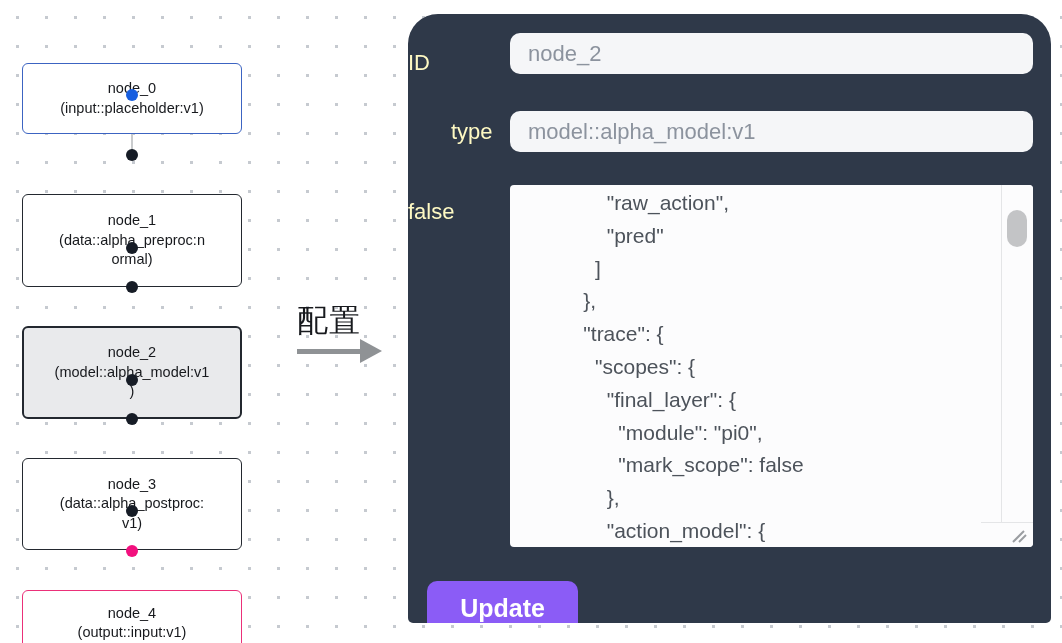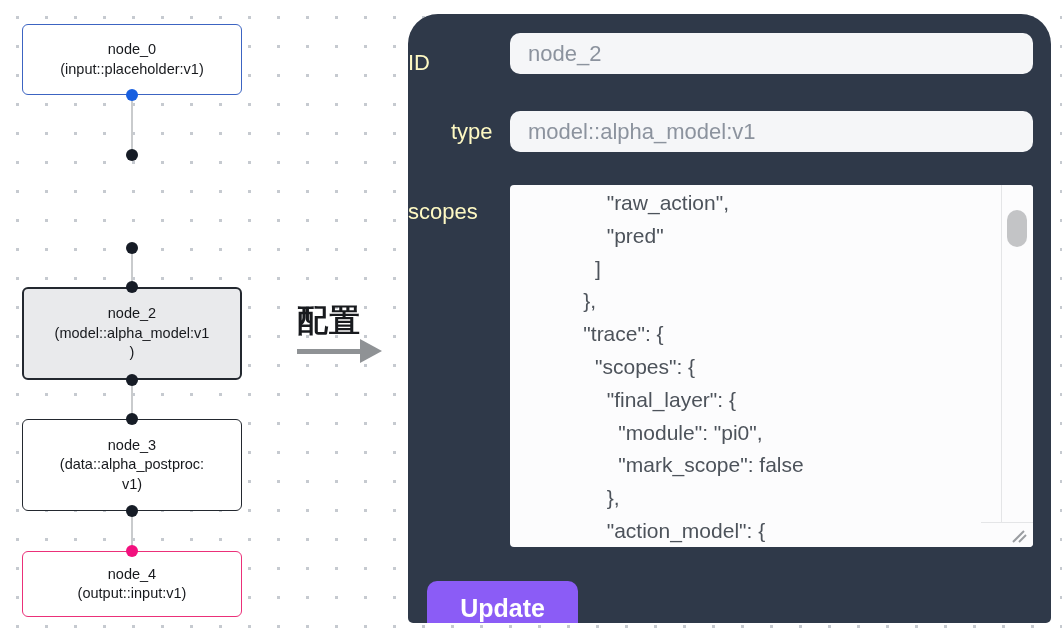--- a/index.html
+++ b/index.html
@@ -11,21 +11,21 @@
     background-image:radial-gradient(circle, #c6cad0 1.5px, transparent 1.6px);
     background-size:29px 29px; background-position:3px 3px;
   }
 
   
   .node {
     position:absolute; left:22px; width:220px;
     background:#ffffff; border:1.5px solid #23282f; border-radius:6px;
     display:flex; align-items:center; justify-content:center;
     text-align:center; font-size:14.5px; line-height:19.5px; color:#17191d;
-    white-space:pre-line; padding:0 8px; z-index:2;
+    white-space:pre-line; padding:0 8px; z-index:2;margin-top:39px;
   }
   .node-0 { top:24px;  height:71px; border-color:#3c64c2; }
   .node-1 { top:155px; height:93px; }
   .node-2 { top:287px; height:93px; border-width:2px; background:#e9eaec; }
   .node-3 { top:419px; height:92px; }
   .node-4 { top:551px; height:66px; border-color:#eb3079; }
 
   .edge { position:absolute; left:131px; width:2px; background:#c9cbcd; z-index:1; }
   .edge-1 { top:95px;  height:60px; }
   .edge-2 { top:248px; height:39px; }
@@ -38,21 +38,21 @@
   .port-in1  { top:149px; }
   .port-out1 { top:242px; }
   .port-in2  { top:281px; }
   .port-out2 { top:374px; }
   .port-in3  { top:413px; }
   .port-out3 { top:505px; }
   .port-in4  { top:545px; background:#f2107e; }
 
   
   .t-label { position:absolute; left:297px; top:300px; font-size:31px;
-             color:#181a1e; letter-spacing:1px;font-weight:bold; }
+             color:#181a1e; letter-spacing:1px; }
   .t-shaft { position:absolute; left:297px; top:349px; width:64px; height:5px;
              background:#8f9295; }
   .t-head  { position:absolute; left:360px; top:339px; width:0; height:0;
              border-left:22px solid #8f9295;
              border-top:12px solid transparent; border-bottom:12px solid transparent; }
 
   
   .panel { position:absolute; left:408px; top:14px; width:643px; height:609px;
            background:#2f3949; border-radius:30px 30px 5px 5px; overflow:hidden; z-index:4; }
   .f-label { position:absolute; left:0; width:90px; text-align:left;
@@ -91,20 +91,23 @@
 
 <div class="stage">
 
   <div class="edge edge-1"></div>
   <div class="edge edge-2"></div>
   <div class="edge edge-3"></div>
   <div class="edge edge-4"></div>
 
   <div class="node node-0">node_0
 (input::placeholder:v1)</div>
+  <div class="node node-1">node_1
+(data::alpha_preproc:n
+ormal)</div>
   <div class="node node-2">node_2
 (model::alpha_model:v1
 )</div>
   <div class="node node-3">node_3
 (data::alpha_postproc:
 v1)</div>
   <div class="node node-4">node_4
 (output::input:v1)</div>
 
   <div class="port port-out0"></div>
@@ -120,21 +123,21 @@
   <div class="t-shaft"></div>
   <div class="t-head"></div>
 
   <div class="panel">
     <div class="f-label lbl-id">ID</div>
     <input class="f-input inp-id" readonly="" value="node_2" style="">
 
     <div class="f-label lbl-type">type</div>
     <input class="f-input inp-type" readonly="" value="model::alpha_model:v1" style="">
 
-    <div class="f-label lbl-config">scopes</div>
+    <div class="f-label lbl-config">false</div>
     <div class="config-box">
       <pre>        "raw_action",
         "pred"
       ]
     },
     "trace": {
       "scopes": {
         "final_layer": {
           "module": "pi0",
           "mark_scope": false

